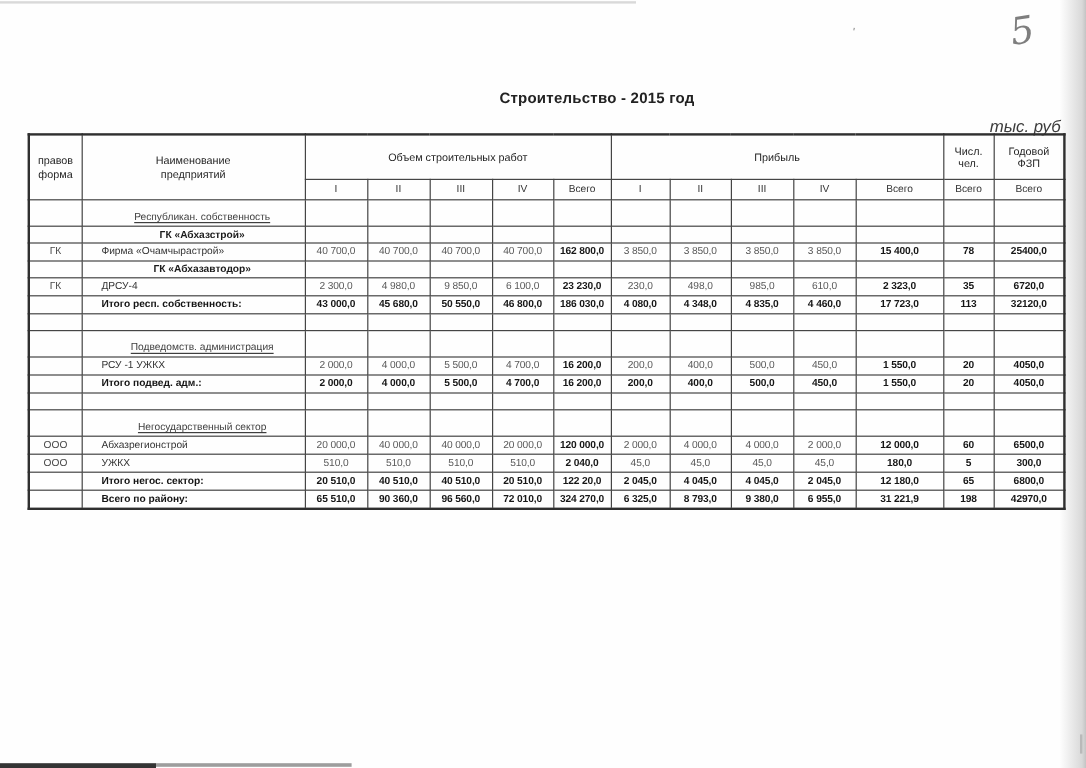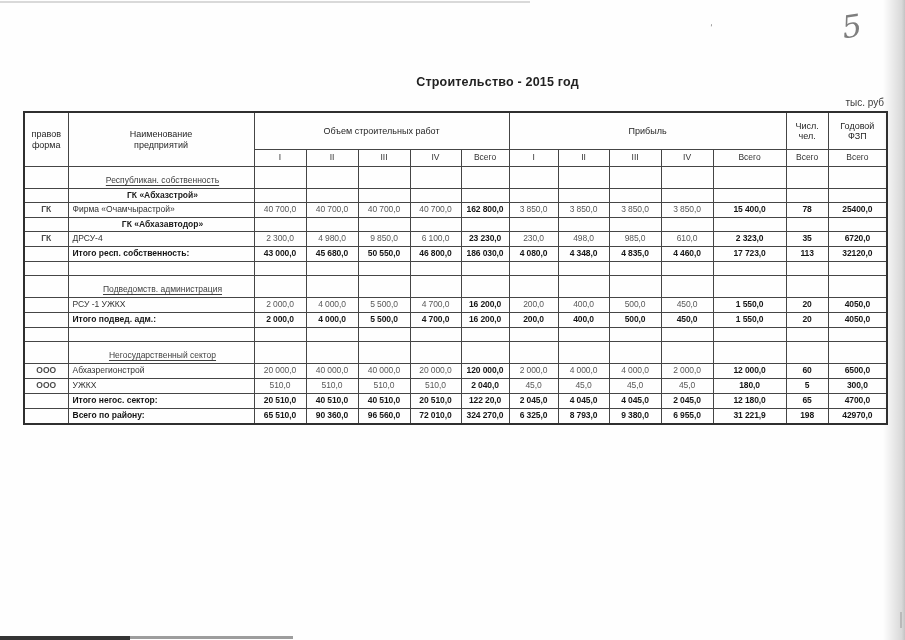--- a/index.html
+++ b/index.html
@@ -18,39 +18,39 @@
   .scan-tick{position:absolute;left:710px;top:22px;color:#8a8a8a;font-size:10px;transform:rotate(12deg);}
   .scan-tick-br{position:absolute;right:3px;top:612px;width:2px;height:16px;background:#b9b9b9;}
 
   .hand-five{position:absolute;left:842px;top:8px;
     font-family:"DejaVu Serif",serif;font-style:italic;font-size:31px;color:#7e7e7e;
     transform:rotate(-9deg);}
 
   .doc-title{position:absolute;top:75px;left:45px;width:905px;text-align:center;
     font-size:12.5px;font-weight:bold;color:#222;letter-spacing:.2px;}
   .units-note{position:absolute;top:97px;right:21px;
-    font-size:10px;color:#3c3c3c;text-align:center;}
+    font-style:italic;font-size:14px;color:#3c3c3c;text-align:center;}
 
   table.report{position:absolute;left:23px;top:111px;width:863px;
     border-collapse:collapse;table-layout:fixed;
     border:2px solid #2f2f2f;}
   table.report th,table.report td{
     border:1px solid #454545;overflow:hidden;
     font-size:8.5px;color:#3d3d3d;padding:0 1px;line-height:1.15;}
   thead tr.h1 th{height:36px;vertical-align:middle;text-align:center;font-weight:normal;color:#262626;font-size:9px;}
   thead tr.h2 th{height:16px;vertical-align:middle;text-align:center;font-weight:normal;color:#333;font-size:8.5px;}
   thead th.b{font-weight:bold;color:#1c1c1c;}
   thead th.small{font-size:8px;}
   .pre{white-space:pre-line;}
 
   tbody td{height:13px;vertical-align:middle;}
   tbody tr.data td,tbody tr.total td{height:14px;}
   tbody tr.section_underlined td{height:19px;vertical-align:bottom;padding-bottom:2px;}
-  tbody td.pf{text-align:center;color:#4a4a4a;font-weight:bold;}
-  tbody td.name{text-align:left;padding-left:4px;color:#333;}
+  tbody td.pf{text-align:center;color:#4a4a4a;}
+  tbody td.name{text-align:left;padding-left:16px;color:#333;}
   tbody td.num{text-align:center;color:#585858;font-size:8.5px;letter-spacing:-0.1px;}
   tbody td.b{font-weight:bold;color:#161616;}
   tbody tr.total td.name{font-weight:bold;color:#141414;}
   tbody td.sec-u{text-align:center;text-decoration:underline;text-underline-offset:2px;color:#3e3e3e;}
   tbody td.sec-b{text-align:center;font-weight:bold;color:#1a1a1a;margin-top:28px;}
 </style>
 </head>
 <body>
 
 <div class="scan-topline"></div>
@@ -340,21 +340,21 @@
         <td class="num b">40 510,0</td>
         <td class="num b">40 510,0</td>
         <td class="num b">20 510,0</td>
         <td class="num b">122 20,0</td>
         <td class="num b">2 045,0</td>
         <td class="num b">4 045,0</td>
         <td class="num b">4 045,0</td>
         <td class="num b">2 045,0</td>
         <td class="num b">12 180,0</td>
         <td class="num b">65</td>
-        <td class="num b">4700,0</td>
+        <td class="num b">6800,0</td>
       </tr>
       <tr class="total">
         <td class="pf"></td>
         <td class="name">Всего по району:</td>
         <td class="num b">65 510,0</td>
         <td class="num b">90 360,0</td>
         <td class="num b">96 560,0</td>
         <td class="num b">72 010,0</td>
         <td class="num b">324 270,0</td>
         <td class="num b">6 325,0</td>

